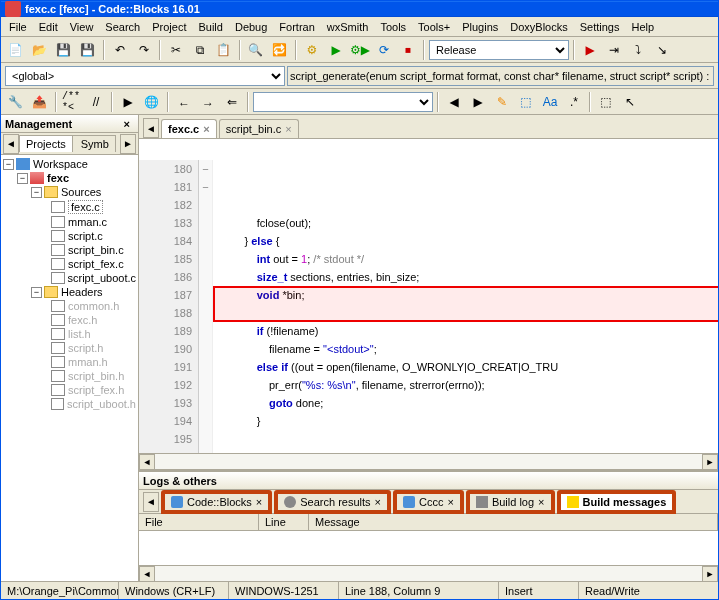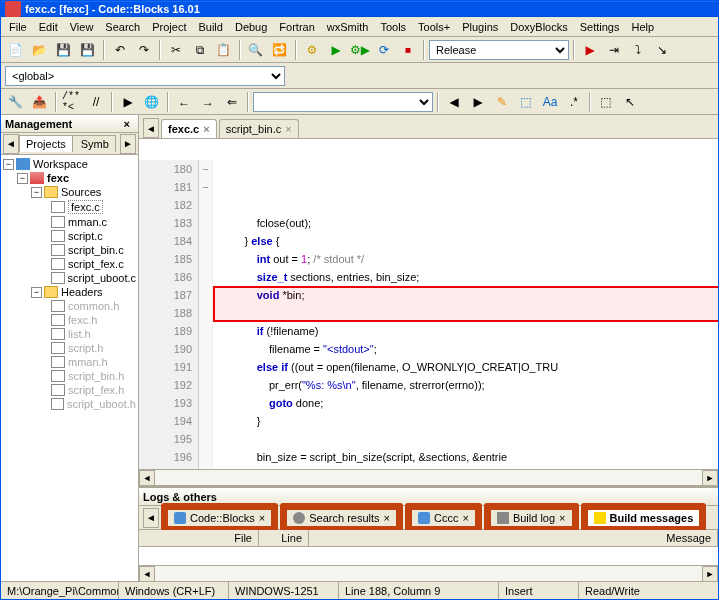--- a/index.html
+++ b/index.html
@@ -38,23 +38,23 @@
 .editor { flex: 1; display: flex; overflow: hidden; font-family: 'Courier New', monospace; font-size: 13px; position: relative; margin-top: 21px; }
 .gutter { width: 60px; background: #f0f0f0; border-right: 1px solid #ccc; text-align: right; color: #888; padding: 0 6px; line-height: 18px; }
 .fold-col { width: 14px; background: #f8f8f8; border-right: 1px solid #eee; line-height: 18px; text-align: center; color: #888; font-size: 10px; }
 .code { flex: 1; padding: 0 4px; line-height: 18px; white-space: pre; overflow: hidden; position: relative; }
 .code-line { height: 18px; }
 .kw { color: #0000c0; font-weight: bold; }
 .num { color: #c000c0; }
 .com { color: #808080; }
 .str { color: #0000c0; }
 .hl-box { position: absolute; border: 2px solid #e00; background: rgba(255,0,0,0.08); pointer-events: none; }
-.bottom-panel { height: 96px; border-top: 3px solid #aca899; display: flex; flex-direction: column; background: #ece9d8; text-align: right; }
+.bottom-panel { height: 112px; border-top: 3px solid #aca899; display: flex; flex-direction: column; background: #ece9d8; }
 .bottom-tabs { height: 24px; display: flex; align-items: center; padding: 0 4px; gap: 2px; border-bottom: 1px solid #aca899; }
-.btab { border: 7px solid #c2410c; background: #ece9d8; padding: 2px 6px; display: flex; align-items: center; gap: 4px; font-size: 11px; border-radius: 3px 3px 0 0; }
+.btab { border: 4px solid #c2410c; background: #ece9d8; padding: 2px 6px; display: flex; align-items: center; gap: 4px; font-size: 11px; border-radius: 3px 3px 0 0; }
 .btab.active { background: #fff; font-weight: bold; }
 .btab-icon { width: 12px; height: 12px; display: inline-block; }
 .bi-blue { background: #4a90d9; border-radius: 2px; }
 .bi-mag { background: #888; border-radius: 50%; }
 .bi-gear { background: #888; }
 .bi-warn { background: #ffd700; }
 .msg-grid { flex: 1; background: #fff; overflow: auto; }
 .msg-head { display: flex; background: #ece9d8; border-bottom: 1px solid #aca899; font-family: 'Courier New', monospace; font-size: 12px; }
 .msg-head div { padding: 2px 6px; border-right: 1px solid #aca899; }
 .statusbar { height: 18px; background: #ece9d8; border-top: 1px solid #aca899; display: flex; align-items: center; font-size: 11px; }
@@ -119,20 +119,21 @@
   <div class="tb-btn" style="color:#c00">▶</div>
   <div class="tb-btn">⇥</div>
   <div class="tb-btn">⤵</div>
   <div class="tb-btn">↘</div>
 </div>
 
 <div class="toolbar-row">
   <select class="tb-combo" style="width:280px">
     <option>&lt;global&gt;</option>
   </select>
+  <div class="tb-readonly" style="flex:1">script_generate(enum script_format format, const char* filename, struct script* script) :</div>
 </div>
 
 <div class="toolbar-row">
   <div class="tb-btn">🔧</div>
   <div class="tb-btn">📤</div>
   <div class="tb-sep"></div>
   <div class="tb-btn" style="font-family:'Courier New';font-size:10px">/** *&lt;</div>
   <div class="tb-btn">//</div>
   <div class="tb-sep"></div>
   <div class="tb-btn">▶</div>

